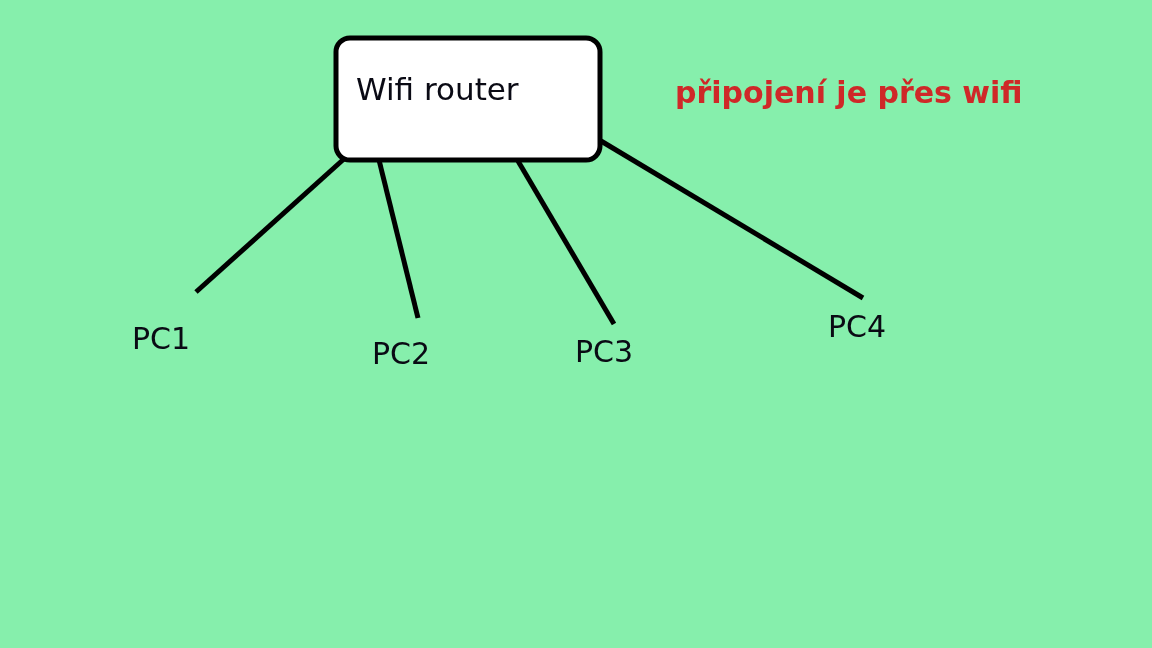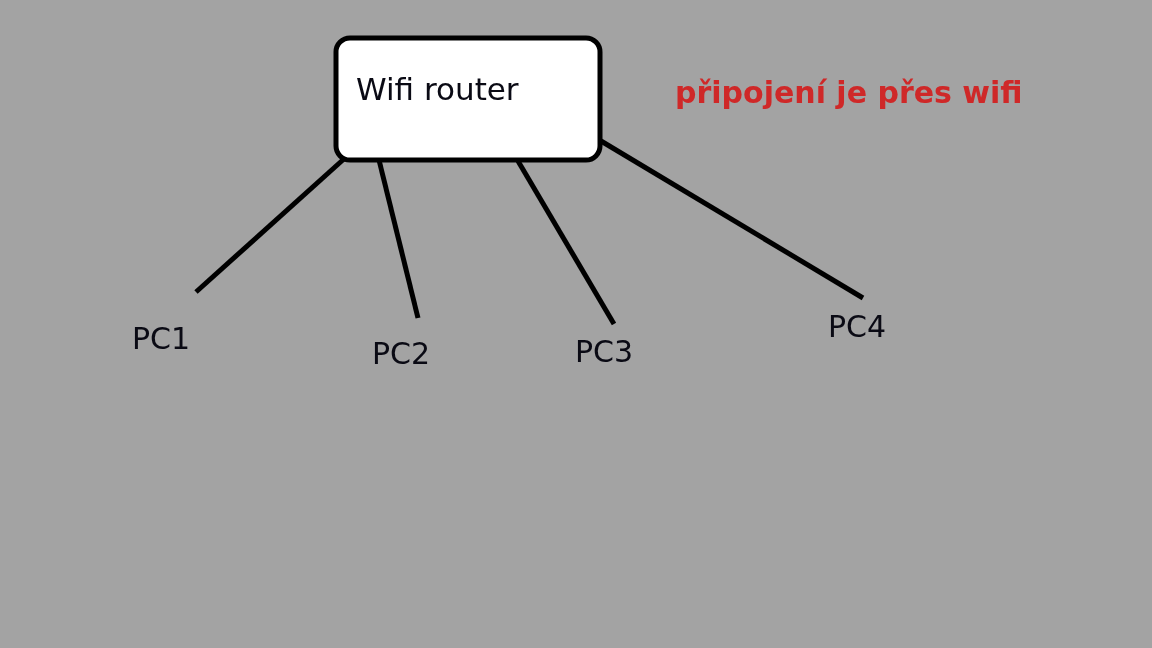--- a/index.html
+++ b/index.html
@@ -51,21 +51,21 @@
   .annotation-label {
     font-family: "DejaVu Sans", sans-serif;
     font-size: 30px;
     font-weight: 700;
     fill: #cf2828;
   }
 </style>
 </head>
 <body>
 
-<div id="canvas" style="background: #a3a3a3;">
+<div id="canvas" style="background: #86efac;">
   <svg id="diagram-svg" viewBox="0 0 1152 648" xmlns="http://www.w3.org/2000/svg">
 
     <line class="link-line" x1="345" y1="158" x2="196" y2="292" stroke="#000000"></line>
     <line class="link-line" x1="379" y1="160" x2="418" y2="318" stroke="#000000"></line>
     <line class="link-line" x1="518" y1="161" x2="614" y2="324" stroke="#000000"></line>
     <line class="link-line" x1="601" y1="141" x2="863" y2="298" stroke="#000000"></line>
 
     <rect class="router-box-shape" x="336" y="38" width="264" height="122" rx="14" ry="14" stroke="#000000"></rect>
     <text class="router-label" x="356" y="100" fill="#0a0a14">Wifi router</text>
 

